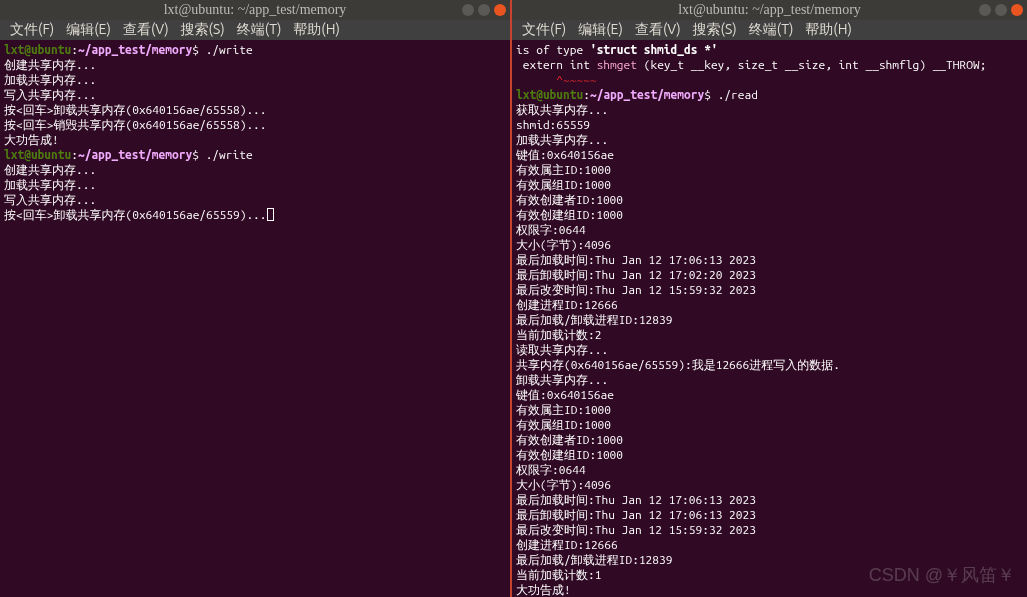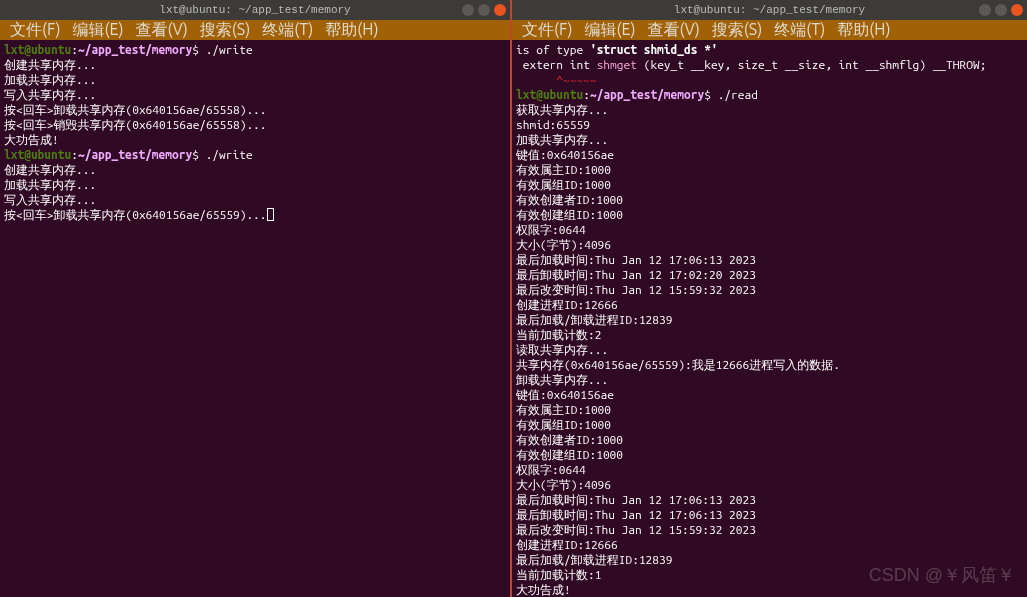--- a/index.html
+++ b/index.html
@@ -28,22 +28,22 @@
     .terminal.right {
       width: 515px;
     }
     .titlebar {
       background: #3c3b37;
       height: 20px;
       display: flex;
       align-items: center;
       position: relative;
       color: #bbb;
-      font-family: Liberation Mono, monospace;
-      font-size: 11px;
+      font-family: Liberation Serif, serif;
+      font-size: 14px;
     }
     .titlebar-title {
       position: absolute;
       left: 50%;
       transform: translateX(-50%);
       white-space: nowrap;
     }
     .window-controls {
       position: absolute;
       right: 4px;
@@ -54,29 +54,29 @@
       width: 12px;
       height: 12px;
       border-radius: 50%;
       background: #5a5955;
       display: inline-block;
     }
     .win-btn.close {
       background: #e95420;
     }
     .menubar {
-      background: #a16207;
+      background: #404040;
       height: 20px;
       display: flex;
       align-items: center;
       padding: 0 6px;
       gap: 4px;
       color: #dfdbd2;
       font-family: "Ubuntu", sans-serif;
-      font-size: 16px;
+      font-size: 14px;
     }
     .menu-item {
       padding: 1px 4px;
       cursor: pointer;
     }
     .content {
       flex: 1;
       background: #300a24;
       padding: 2px 4px;
       color: #ffffff;

